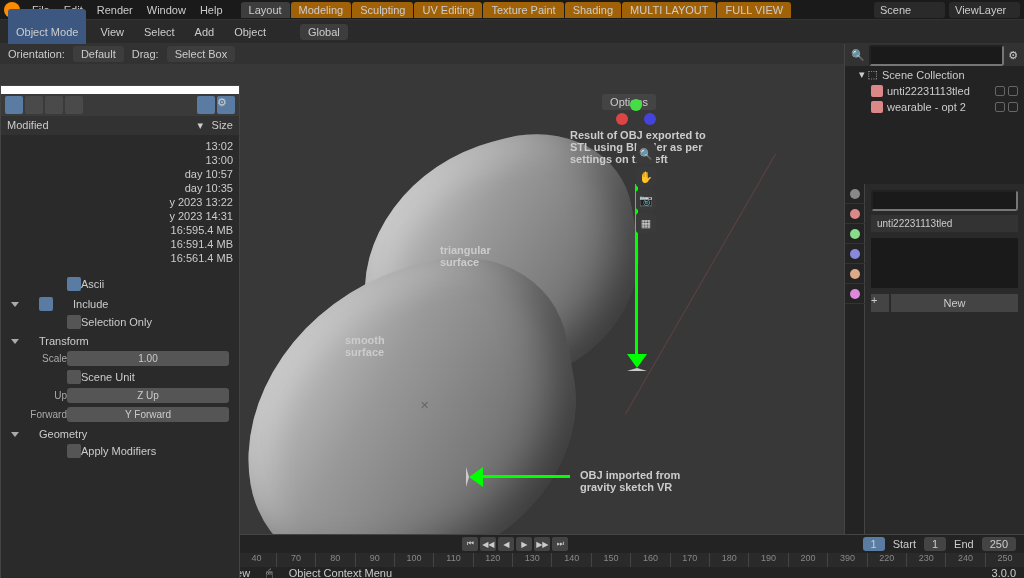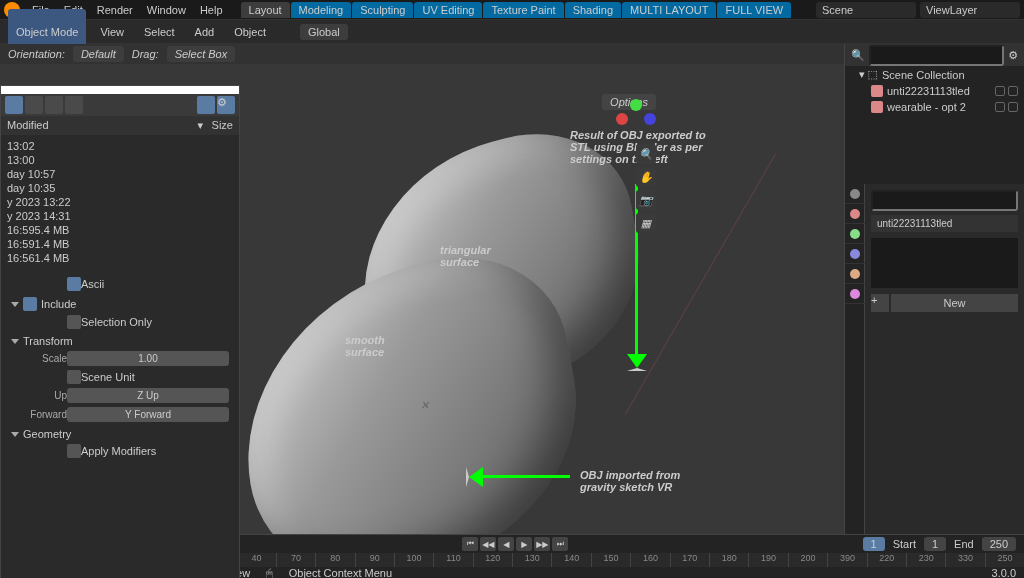--- a/index.html
+++ b/index.html
@@ -1,27 +1,27 @@
 <!DOCTYPE html>
 <html><head>
 <meta charset="utf-8">
 <style>
 *{margin:0;padding:0;box-sizing:border-box;font-family:sans-serif;font-size:11px;color:#ccc;}
 body{width:1024px;height:578px;background:#1a1a1a;position:relative;overflow:hidden;}
 .topbar{height:20px;background:#1a1a1a;border-bottom:1px solid #333;display:flex;align-items:center;padding:0 4px;gap:2px;justify-content:flex-end;}
 .menu-item{padding:2px 6px;cursor:pointer;}
 .workspace-tabs{margin-left:10px;display:flex;gap:1px;}
-.ws-tab{padding:2px 8px;background:#0369a1;border-radius:3px 3px 0 0;}
+.ws-tab{padding:2px 8px;background:#a16207;border-radius:3px 3px 0 0;}
 .ws-tab.active{background:#3d3d3d;}
 .top-right{margin-left:auto;display:flex;align-items:center;gap:4px;}
-.scene-box{background:#2a2a2a;padding:2px 6px;border-radius:3px;width:100px;}
+.scene-box{background:#2a2a2a;padding:2px 6px;border-radius:3px;width:71px;}
 .subbar{height:24px;background:#2a2a2a;border-bottom:1px solid #333;display:flex;align-items:center;padding:0 8px;gap:8px;}
 .btn-sm{background:#3d3d3d;padding:2px 8px;border-radius:3px;}
 .main{display:flex;height:calc(100% - 44px - 44px);}
-.viewport{flex:1;background:#383838;position:relative;font-style:italic;}
+.viewport{flex:1;background:#383838;position:relative;}
 .obj-mode{background:#3d5880;padding:17px 8px;border-radius:3px;}
 .orient-bar{height:20px;background:#323232;display:flex;align-items:center;padding:0 8px;gap:8px;}
 .persp-label{position:absolute;top:50px;left:30px;color:#aaa;font-size:10px;}
 .shoes{position:absolute;top:80px;left:240px;width:480px;height:400px;}
 .shoe{position:absolute;border-radius:60% 45% 50% 50%;background:linear-gradient(135deg,#ddd 0%,#999 40%,#777 70%,#555 100%);box-shadow:inset -20px -20px 40px rgba(0,0,0,0.4),inset 20px 20px 30px rgba(255,255,255,0.2);}
 .shoe1{top:20px;left:120px;width:280px;height:240px;transform:rotate(-15deg) skewX(-5deg);}
 .shoe2{top:150px;left:0;width:340px;height:290px;transform:rotate(-18deg) skewX(-8deg);}
 .cross{position:absolute;top:355px;left:420px;color:#666;}
 .grid-line{position:absolute;background:rgba(255,100,100,0.2);}
 .gl1{top:90px;left:700px;width:1px;height:300px;transform:rotate(30deg);}
@@ -36,28 +36,28 @@
 .tool-left{position:absolute;top:50px;left:6px;width:24px;}
 .tool-btn{width:24px;height:24px;background:#3a3a3a;border-radius:3px;margin-bottom:3px;border:1px solid #444;}
 .options-btn{position:absolute;top:50px;right:188px;background:#444;padding:2px 8px;border-radius:3px;}
 .export-panel{position:absolute;top:85px;left:0;width:240px;background:#2a2a2a;z-index:10;border:1px solid #444;}
 .exp-whitebar{height:8px;background:#fff;}
 .exp-toolbar{height:22px;background:#3a3a3a;display:flex;align-items:center;padding:0 4px;gap:2px;}
 .exp-toolbtn{width:18px;height:18px;background:#4a4a4a;border-radius:2px;}
 .exp-toolbtn.active{background:#5a7ca3;}
 .file-cols{display:flex;background:#323232;padding:3px 6px;gap:4px;font-size:10px;}
 .file-list{background:#2a2a2a;padding:4px 6px;}
-.file-row{display:flex;justify-content:flex-start;padding:1px 0;font-size:10px;color:#999;}
+.file-row{display:flex;justify-content:flex-end;padding:1px 0;font-size:10px;color:#999;}
 .exp-body{padding:6px 10px;}
 .exp-row{display:flex;align-items:center;padding:2px 0;gap:0;}
 .exp-label{width:56px;text-align:right;color:#aaa;font-size:10px;}
 .exp-field{flex:1;background:#555;padding:2px 6px;border-radius:3px;text-align:center;font-size:10px;}
 .exp-check{width:14px;height:14px;background:#555;border-radius:2px;}
 .exp-check.on{background:#5a7ca3;}
-.exp-section{color:#ddd;padding:4px 0 2px;display:flex;align-items:center;gap:4px;}
+.exp-section{color:#ddd;padding:4px 0 2px;display:flex;align-items:center;gap:20px;}
 .tri{width:0;height:0;border-top:4px solid transparent;border-bottom:4px solid transparent;border-left:5px solid #aaa;}
 .tri.down{border-left:4px solid transparent;border-right:4px solid transparent;border-top:5px solid #aaa;border-bottom:none;}
 .right-panel{width:180px;background:#2a2a2a;border-left:1px solid #444;display:flex;flex-direction:column;}
 .outliner{flex:0 0 140px;background:#232323;}
 .out-header{height:22px;background:#323232;display:flex;align-items:center;padding:0 6px;gap:4px;}
 .out-item{padding:2px 6px 2px 14px;font-size:10px;display:flex;align-items:center;gap:4px;}
 .out-icon{width:12px;height:12px;background:#d88;border-radius:2px;}
 .out-iconshow{margin-left:auto;display:flex;gap:3px;}
 .out-dot{width:10px;height:10px;border:1px solid #666;border-radius:2px;}
 .props{flex:1;background:#2a2a2a;display:flex;}
@@ -379,21 +379,21 @@
       <div class="tick">140</div>
       <div class="tick">150</div>
       <div class="tick">160</div>
       <div class="tick">170</div>
       <div class="tick">180</div>
       <div class="tick">190</div>
       <div class="tick">200</div>
       <div class="tick">390</div>
       <div class="tick">220</div>
       <div class="tick">230</div>
-      <div class="tick">330</div>
+      <div class="tick">240</div>
       <div class="tick">250</div>
     </div>
   <div class="status-bar">
     <span>🖱</span>
       <span>Select</span>
     <span>🖱</span>
       <span>Box Select</span>
     <span>🖱</span>
       <span>Rotate View</span>
     <span>🖱</span>

